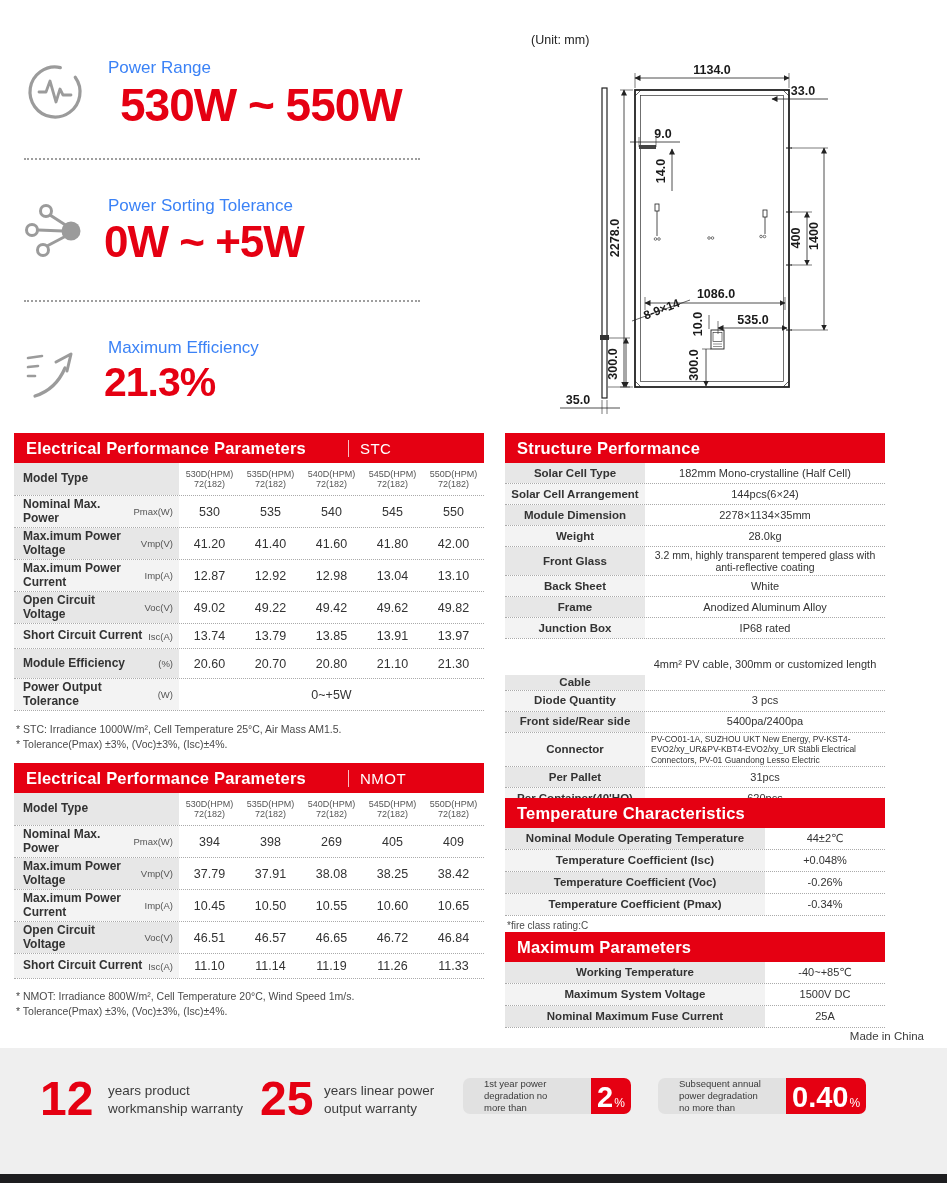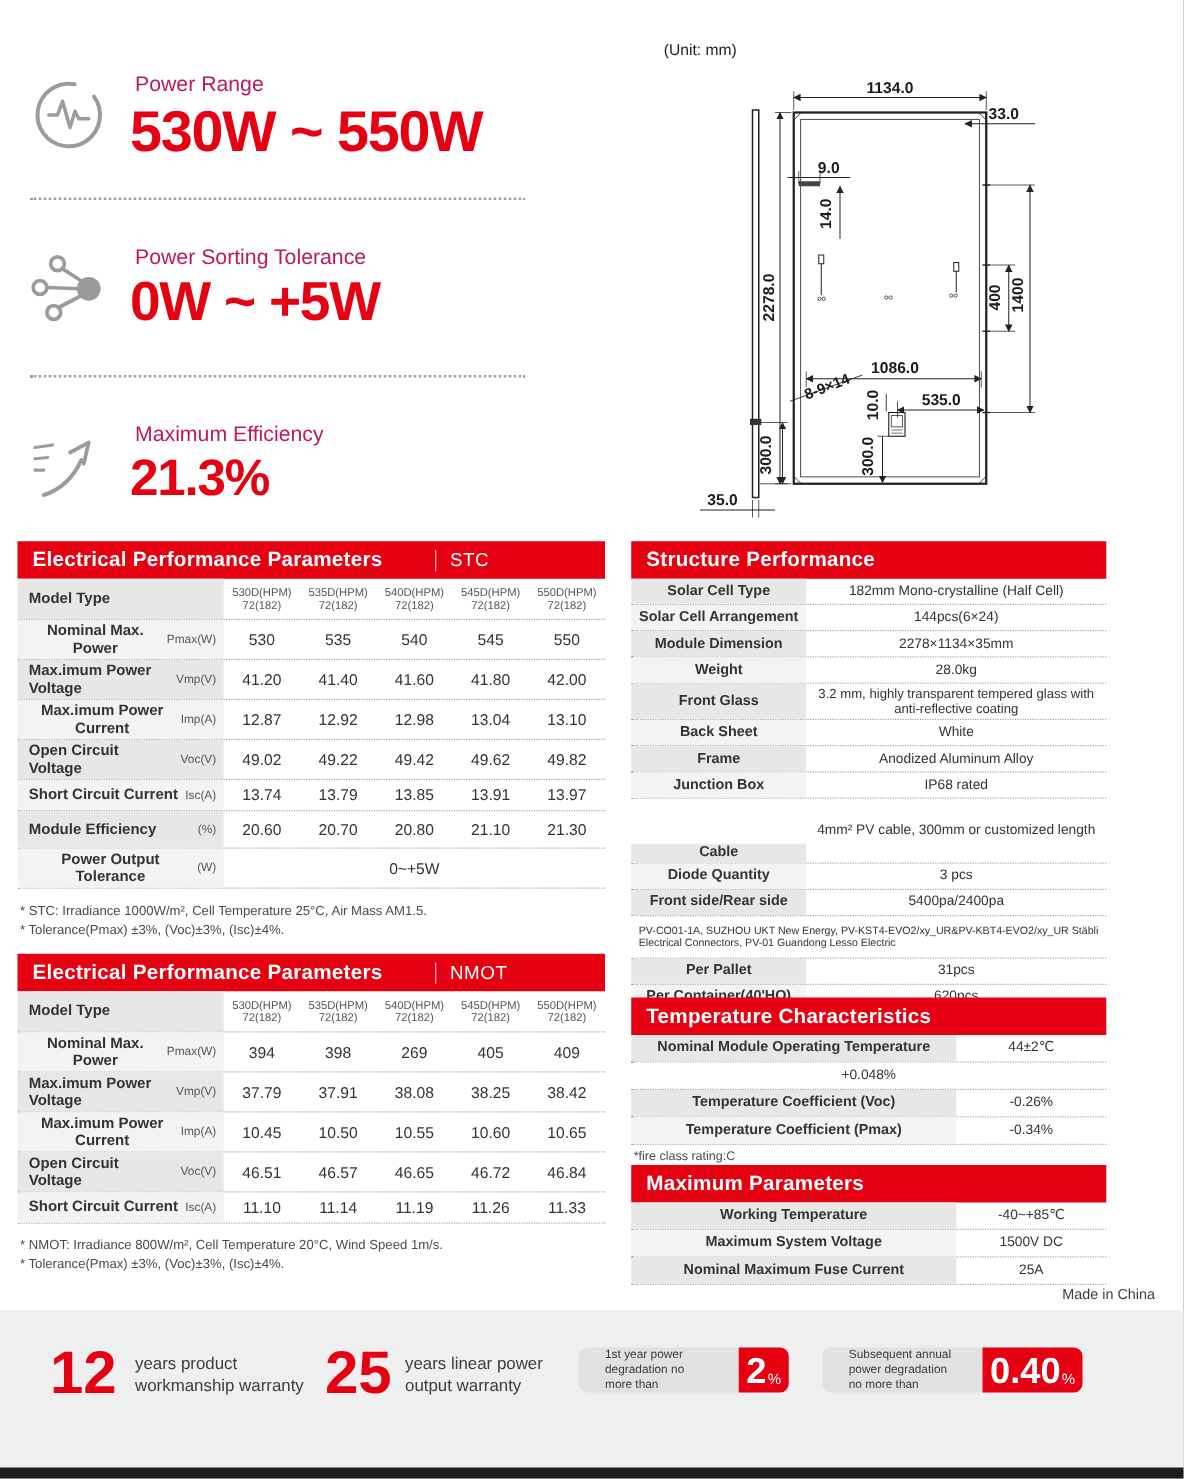--- a/index.html
+++ b/index.html
@@ -2,40 +2,40 @@
 <html><head>
 <meta charset="utf-8">
 <style>
   :root{ --red:#e50012; }
   html,body{margin:0;padding:0;background:#888;}
   .page{position:relative;width:947px;height:1183px;background:#fff;
         font-family:"Liberation Sans","DejaVu Sans",sans-serif;overflow:hidden;margin:0 auto;}
   .abs{position:absolute;}
 
   
-  .feat-label{font-size:17px;color:#be185d;}
+  .feat-label{font-size:17px;color:#3b82f6;}
   .feat-value{font-size:46px;font-weight:bold;color:var(--red);letter-spacing:-1px;line-height:1;}
   .feat-value.v2{font-size:44px;}
   .feat-value.v3{font-size:41px;}
   .dotted-div{border-top:2px dotted #9e9e9e;width:396px;height:0;}
 
   
   .red-hd{height:30px;background:var(--red);color:#fff;display:flex;align-items:center;padding-left:12px;box-sizing:border-box;gap:32px;}
   .hd-title{font-weight:bold;font-size:16.5px;letter-spacing:.2px;}
   .hd-sub{font-size:15px;margin-left:10px;padding-left:11px;border-left:1px solid rgba(255,255,255,.75);letter-spacing:.5px;}
 
   
   .tbl{width:470px;}
   .elec-row{display:flex;align-items:stretch;border-bottom:1px dotted #aaa;min-height:25px;box-sizing:border-box;}
   .elec-row.model{min-height:33px;}
   .elec-row.tall{min-height:30px;}
   .elec-label{width:165px;display:flex;align-items:center;padding:2px 6px 2px 9px;box-sizing:border-box;}
   .elec-label .l{font-size:12px;font-weight:bold;color:#333;line-height:13.5px;}
   .elec-label .u{margin-left:auto;font-size:9.5px;color:#555;padding-left:4px;white-space:nowrap;}
-  .bg-a{background:#e7e7e7;} .bg-b{background:#f3f3f3;text-align:center;}
+  .bg-a{background:#e7e7e7;} .bg-b{background:#f3f3f3;}
   .elec-cell{flex:1;display:flex;align-items:center;justify-content:center;font-size:12.5px;color:#333;text-align:center;}
   .elec-cell.model-cell{font-size:9px;color:#555;line-height:10.5px;padding:2px 1px;}
   .elec-cell.span5{flex:5;}
   .notes{margin-top:11px;padding-left:2px;}
   .note-line{font-size:10.5px;color:#4a4a4a;line-height:15px;}
 
   
   .spec{width:380px;}
   .spec-row{display:flex;align-items:stretch;border-bottom:1px dotted #aaa;min-height:21px;box-sizing:border-box;}
   .spec-row.h2{min-height:29px;} .spec-row.h3{min-height:34px;} .spec-row.h22{min-height:22px;}
@@ -69,21 +69,21 @@
 </head>
 <body>
 
 <div class="page">
 
   <svg class="abs" style="left:25px;top:62px" width="60" height="60" viewBox="0 0 60 60">
     <circle cx="30" cy="30" r="25" fill="none" stroke="#9b9b9b" stroke-width="3.2" stroke-linecap="round" stroke-dasharray="138 20" transform="rotate(-36 30 30)"></circle>
     <path d="M14,30 h7 l4,-11 l6,21 l4,-13 l3,6 h8" fill="none" stroke="#9b9b9b" stroke-width="2.8" stroke-linejoin="round" stroke-linecap="round"></path>
   </svg>
   <div class="abs feat-label" style="left:108px;top:58px">Power Range</div>
-  <div class="abs feat-value" style="left:104px;top:82px">530W ~ 550W</div>
+  <div class="abs feat-value" style="left:120px;top:82px">530W ~ 550W</div>
 
   <div class="abs dotted-div" style="left:24px;top:158px"></div>
 
   <svg class="abs" style="left:25px;top:203px" width="60" height="56" viewBox="0 0 60 56">
     <circle cx="21" cy="8" r="5.5" fill="none" stroke="#9b9b9b" stroke-width="3"></circle>
     <circle cx="7" cy="27" r="5.5" fill="none" stroke="#9b9b9b" stroke-width="3"></circle>
     <circle c="" cx="18" cy="47" r="5.5" fill="none" stroke="#9b9b9b" stroke-width="3"></circle>
     <line x1="25" y1="12" x2="42" y2="23" stroke="#9b9b9b" stroke-width="3"></line>
     <line x1="13" y1="27" x2="38" y2="28" stroke="#9b9b9b" stroke-width="3"></line>
     <line x1="22" y1="43" x2="41" y2="33" stroke="#9b9b9b" stroke-width="3"></line>
@@ -430,20 +430,21 @@
         </div>
         <div class="spec-row">
           <div class="spec-label bg-b" style="width: 140px;">Diode Quantity</div>
           <div class="spec-value">3 pcs</div>
         </div>
         <div class="spec-row">
           <div class="spec-label bg-a" style="width: 140px;">Front side/Rear side</div>
           <div class="spec-value">5400pa/2400pa</div>
         </div>
         <div class="spec-row h3">
+          <div class="spec-label bg-b" style="width: 140px;">Connector</div>
           <div class="spec-value small3">PV-CO01-1A, SUZHOU UKT New Energy, PV-KST4-EVO2/xy_UR&amp;PV-KBT4-EVO2/xy_UR Stäbli Electrical Connectors, PV-01 Guandong Lesso Electric</div>
         </div>
         <div class="spec-row">
           <div class="spec-label bg-a" style="width: 140px;">Per Pallet</div>
           <div class="spec-value">31pcs</div>
         </div>
         <div class="spec-row">
           <div class="spec-label bg-b" style="width: 140px;">Per Container(40'HQ)</div>
           <div class="spec-value">620pcs</div>
         </div>
@@ -454,20 +455,21 @@
   <div class="abs spec" style="left:505px;top:798px">
     <div class="red-hd">
       <span class="hd-title">Temperature Characteristics</span>
     </div>
     <div id="temperature-body">
         <div class="spec-row h22">
           <div class="spec-label bg-a" style="width: 260px;">Nominal Module Operating Temperature</div>
           <div class="spec-value">44±2℃</div>
         </div>
         <div class="spec-row h22">
+          <div class="spec-label bg-b" style="width: 260px;">Temperature Coefficient (Isc)</div>
           <div class="spec-value">+0.048%</div>
         </div>
         <div class="spec-row h22">
           <div class="spec-label bg-a" style="width: 260px;">Temperature Coefficient (Voc)</div>
           <div class="spec-value">-0.26%</div>
         </div>
         <div class="spec-row h22">
           <div class="spec-label bg-b" style="width: 260px;">Temperature Coefficient (Pmax)</div>
           <div class="spec-value">-0.34%</div>
         </div>

